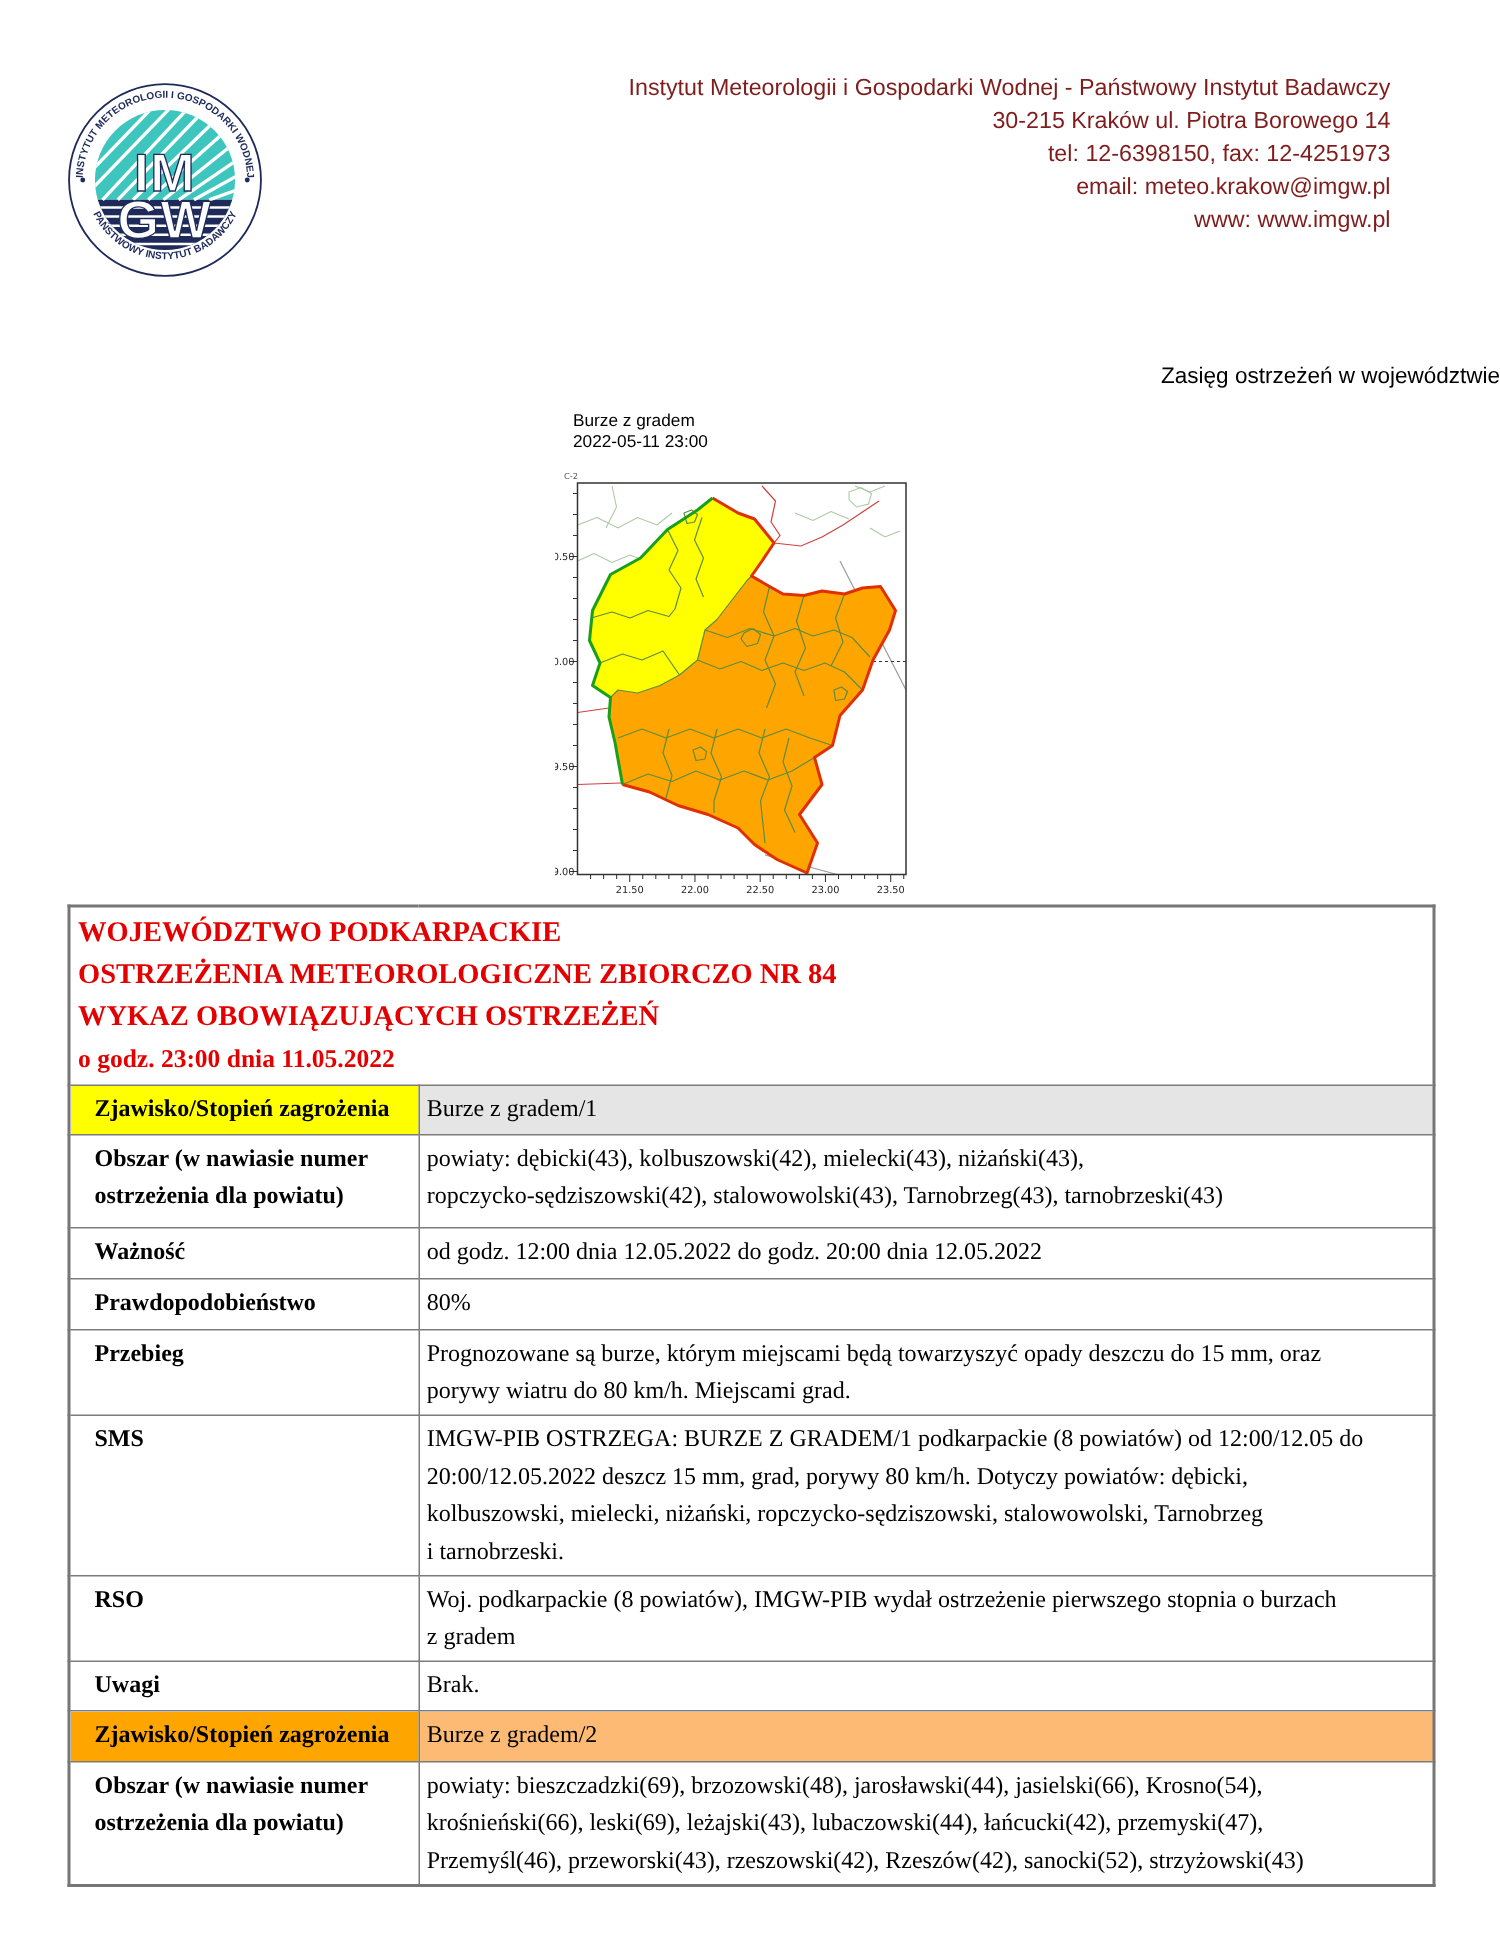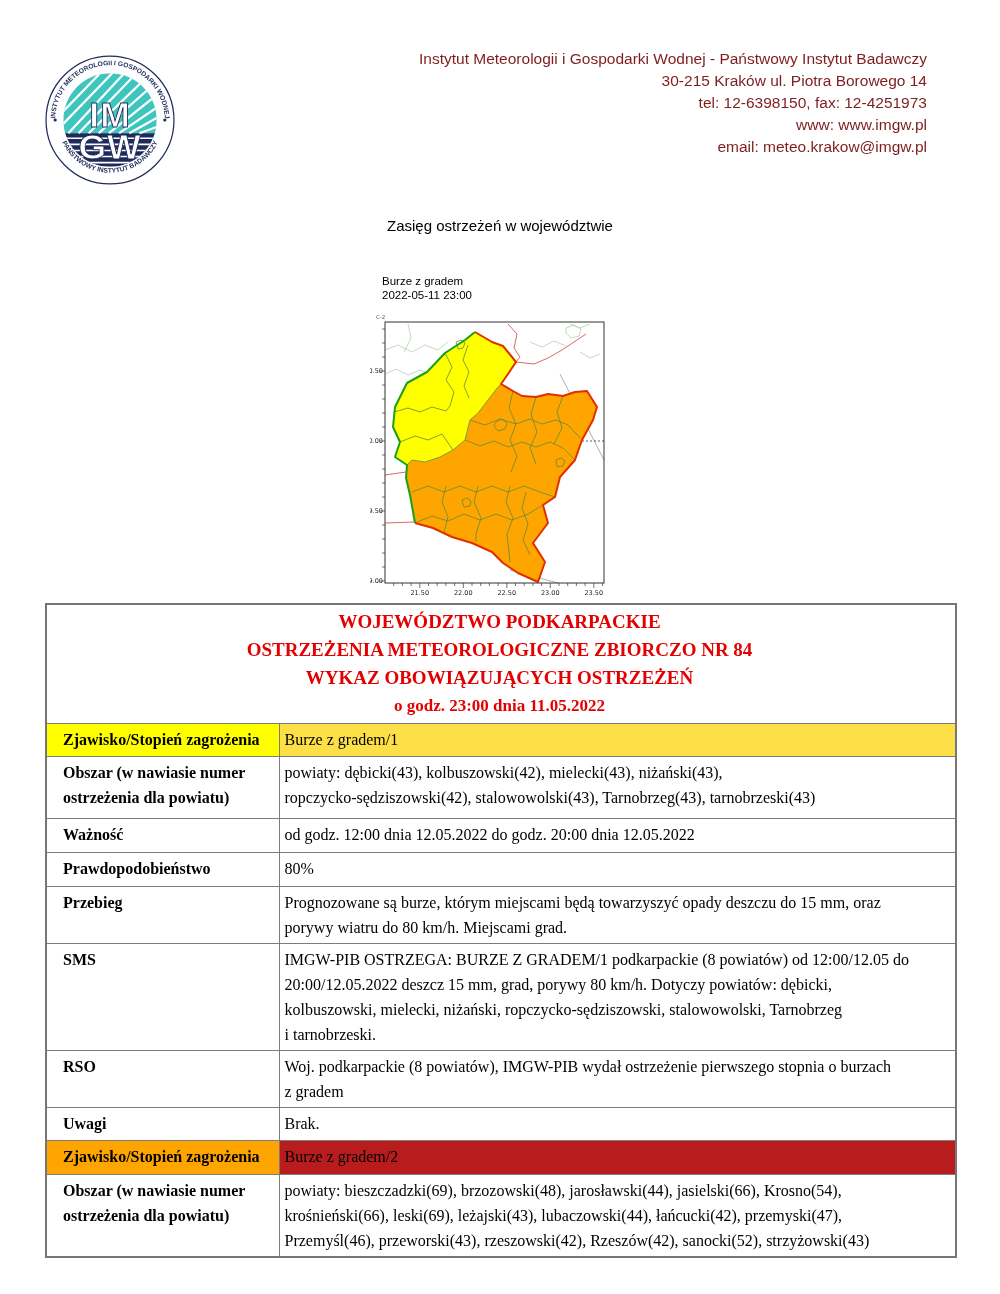--- a/index.html
+++ b/index.html
@@ -6,37 +6,37 @@
   .page{position:relative;width:1000px;height:1294px;background:#fff;overflow:hidden;
         font-family:"Liberation Sans",sans-serif;color:#000;}
 
   
   .logo{position:absolute;left:44px;top:54px;width:132px;height:132px;}
   .hdr{position:absolute;top:48px;right:73px;width:620px;text-align:right;
        color:#7f1d1d;font-size:15.5px;line-height:22px;}
   .hdr .b{font-weight:bold;}
 
   
-  .sec-heading{position:absolute;top:217px;left:0;width:1000px;text-align:center;
+  .sec-heading{position:absolute;top:242px;left:0;width:1000px;text-align:right;
                font-size:15px;color:#000;}
   .map-title{position:absolute;top:274px;left:382px;width:250px;text-align:left;
              font-size:11.5px;line-height:14px;color:#000;}
   .mapsvg{position:absolute;left:370px;top:312px;width:250px;height:292px;}
   .mapsvg text{font-family:"DejaVu Sans",sans-serif;}
 
   
   table.warn{position:absolute;left:45px;top:603px;width:910px;border-collapse:collapse;
              table-layout:fixed;border:2px solid #767676;
              font-family:"Liberation Serif",serif;font-size:16px;color:#000;}
   table.warn td{border:1px solid #7c7c7c;vertical-align:top;padding:3px 8px 3px 5px;
                 line-height:25px;overflow:hidden;}
   table.warn td.lbl{font-weight:bold;white-space:pre-line;padding-left:16px;}
   table.warn td.val{white-space:pre-line;}
   col.c1{width:233px;} col.c2{width:677px;}
-  td.titlecell{text-align:center;padding:8px 4px 4px 4px;border-radius:23px;}
+  td.titlecell{padding:8px 4px 4px 4px;border-radius:23px;}
   .t-line{color:#e30000;font-weight:bold;font-size:19px;line-height:28px;}
   .t-line.small{font-size:17px;}
 </style>
 </head>
 <body>
 
 <div class="page">
 
   <svg class="logo" viewBox="0 0 130 130">
     <circle cx="65" cy="65" r="63" fill="#ffffff" stroke="#1e2a5a" stroke-width="1.2"></circle>
@@ -79,22 +79,22 @@
     <g font-family="Liberation Sans, sans-serif" font-weight="900" font-size="35" fill="#ffffff" stroke="#1e2a5a" stroke-width="0.9" text-anchor="middle" letter-spacing="1">
       <text x="65" y="72">IM</text>
       <text x="65" y="103">GW</text>
     </g>
   </svg>
 
   <div class="hdr">
     <div>Instytut Meteorologii i Gospodarki Wodnej - Państwowy Instytut Badawczy</div>
     <div>30-215 Kraków ul. Piotra Borowego 14</div>
     <div>tel: 12-6398150, fax: 12-4251973</div>
+    <div>email: meteo.krakow@imgw.pl</div>
     <div>www: www.imgw.pl</div>
-    <div>email: meteo.krakow@imgw.pl</div>
   </div>
 
   <div class="sec-heading">Zasięg ostrzeżeń w województwie</div>
 
   <div class="map-title">
     <div>Burze z gradem</div>
     <div>2022-05-11 23:00</div>
   </div>
 
   <svg id="warn-map" class="mapsvg" viewBox="0 0 250 292">
@@ -221,21 +221,21 @@
         <tr>
       <td class="titlecell" colspan="2" style="height:112px;">
         <div class="t-line">WOJEWÓDZTWO PODKARPACKIE</div>
         <div class="t-line">OSTRZEŻENIA METEOROLOGICZNE ZBIORCZO NR 84</div>
         <div class="t-line">WYKAZ OBOWIĄZUJĄCYCH OSTRZEŻEŃ</div>
         <div class="t-line small">o godz. 23:00 dnia 11.05.2022</div>
       </td>
     </tr>
     <tr style="height:33px">
       <td class="lbl" style="background: rgb(255, 255, 0);">Zjawisko/Stopień zagrożenia</td>
-      <td class="val" style="background: #fde047;">Burze z gradem/1</td>
+      <td class="val" style="background: #e5e5e5;">Burze z gradem/1</td>
     </tr>
     <tr style="height:62px">
       <td class="lbl">Obszar (w nawiasie numer
 ostrzeżenia dla powiatu)</td>
       <td class="val">powiaty: dębicki(43), kolbuszowski(42), mielecki(43), niżański(43),
 ropczycko-sędziszowski(42), stalowowolski(43), Tarnobrzeg(43), tarnobrzeski(43)</td>
     </tr>
     <tr style="height:34px">
       <td class="lbl">Ważność</td>
       <td class="val">od godz. 12:00 dnia 12.05.2022 do godz. 20:00 dnia 12.05.2022</td>
@@ -260,21 +260,21 @@
       <td class="lbl">RSO</td>
       <td class="val">Woj. podkarpackie (8 powiatów), IMGW-PIB wydał ostrzeżenie pierwszego stopnia o burzach
 z gradem</td>
     </tr>
     <tr style="height:33px">
       <td class="lbl">Uwagi</td>
       <td class="val">Brak.</td>
     </tr>
     <tr style="height:34px">
       <td class="lbl" style="background: rgb(255, 165, 0);">Zjawisko/Stopień zagrożenia</td>
-      <td class="val" style="background: #b91c1c;">Burze z gradem/2</td>
+      <td class="val" style="background: #fdba74;">Burze z gradem/2</td>
     </tr>
     <tr style="height:79px">
       <td class="lbl">Obszar (w nawiasie numer
 ostrzeżenia dla powiatu)</td>
       <td class="val">powiaty: bieszczadzki(69), brzozowski(48), jarosławski(44), jasielski(66), Krosno(54),
 krośnieński(66), leski(69), leżajski(43), lubaczowski(44), łańcucki(42), przemyski(47),
 Przemyśl(46), przeworski(43), rzeszowski(42), Rzeszów(42), sanocki(52), strzyżowski(43)</td>
     </tr>
   </tbody>
     </table>

